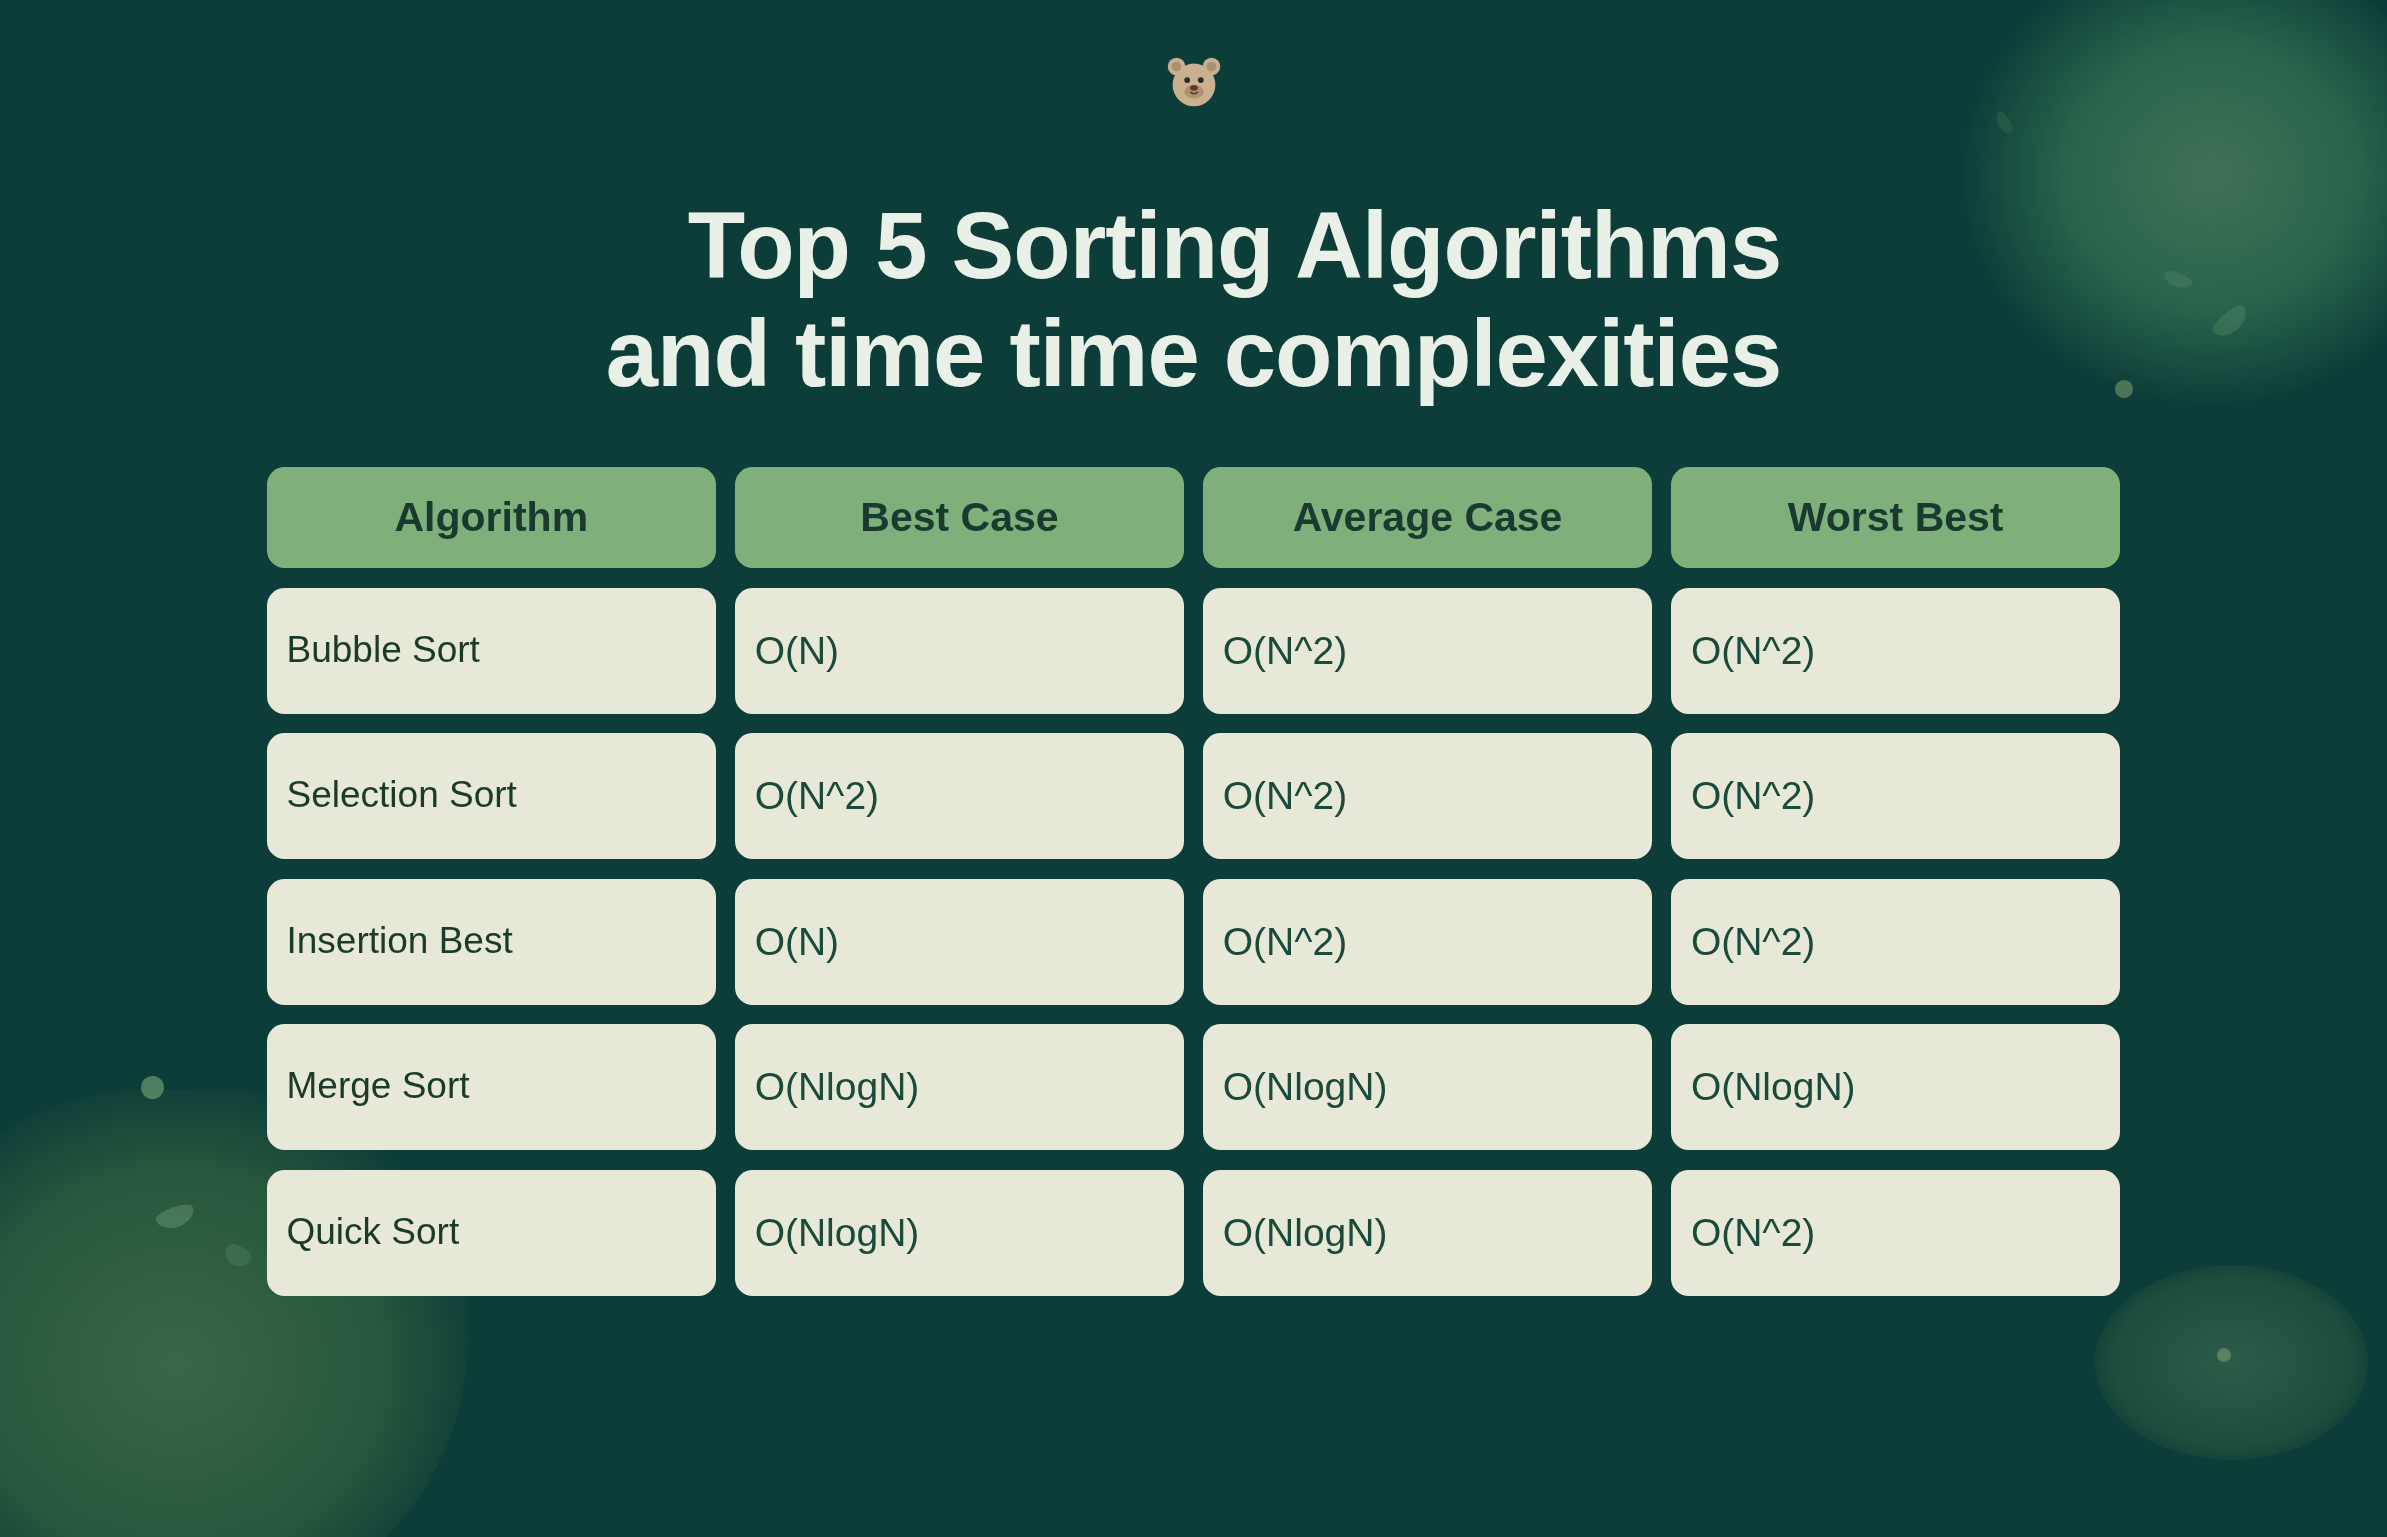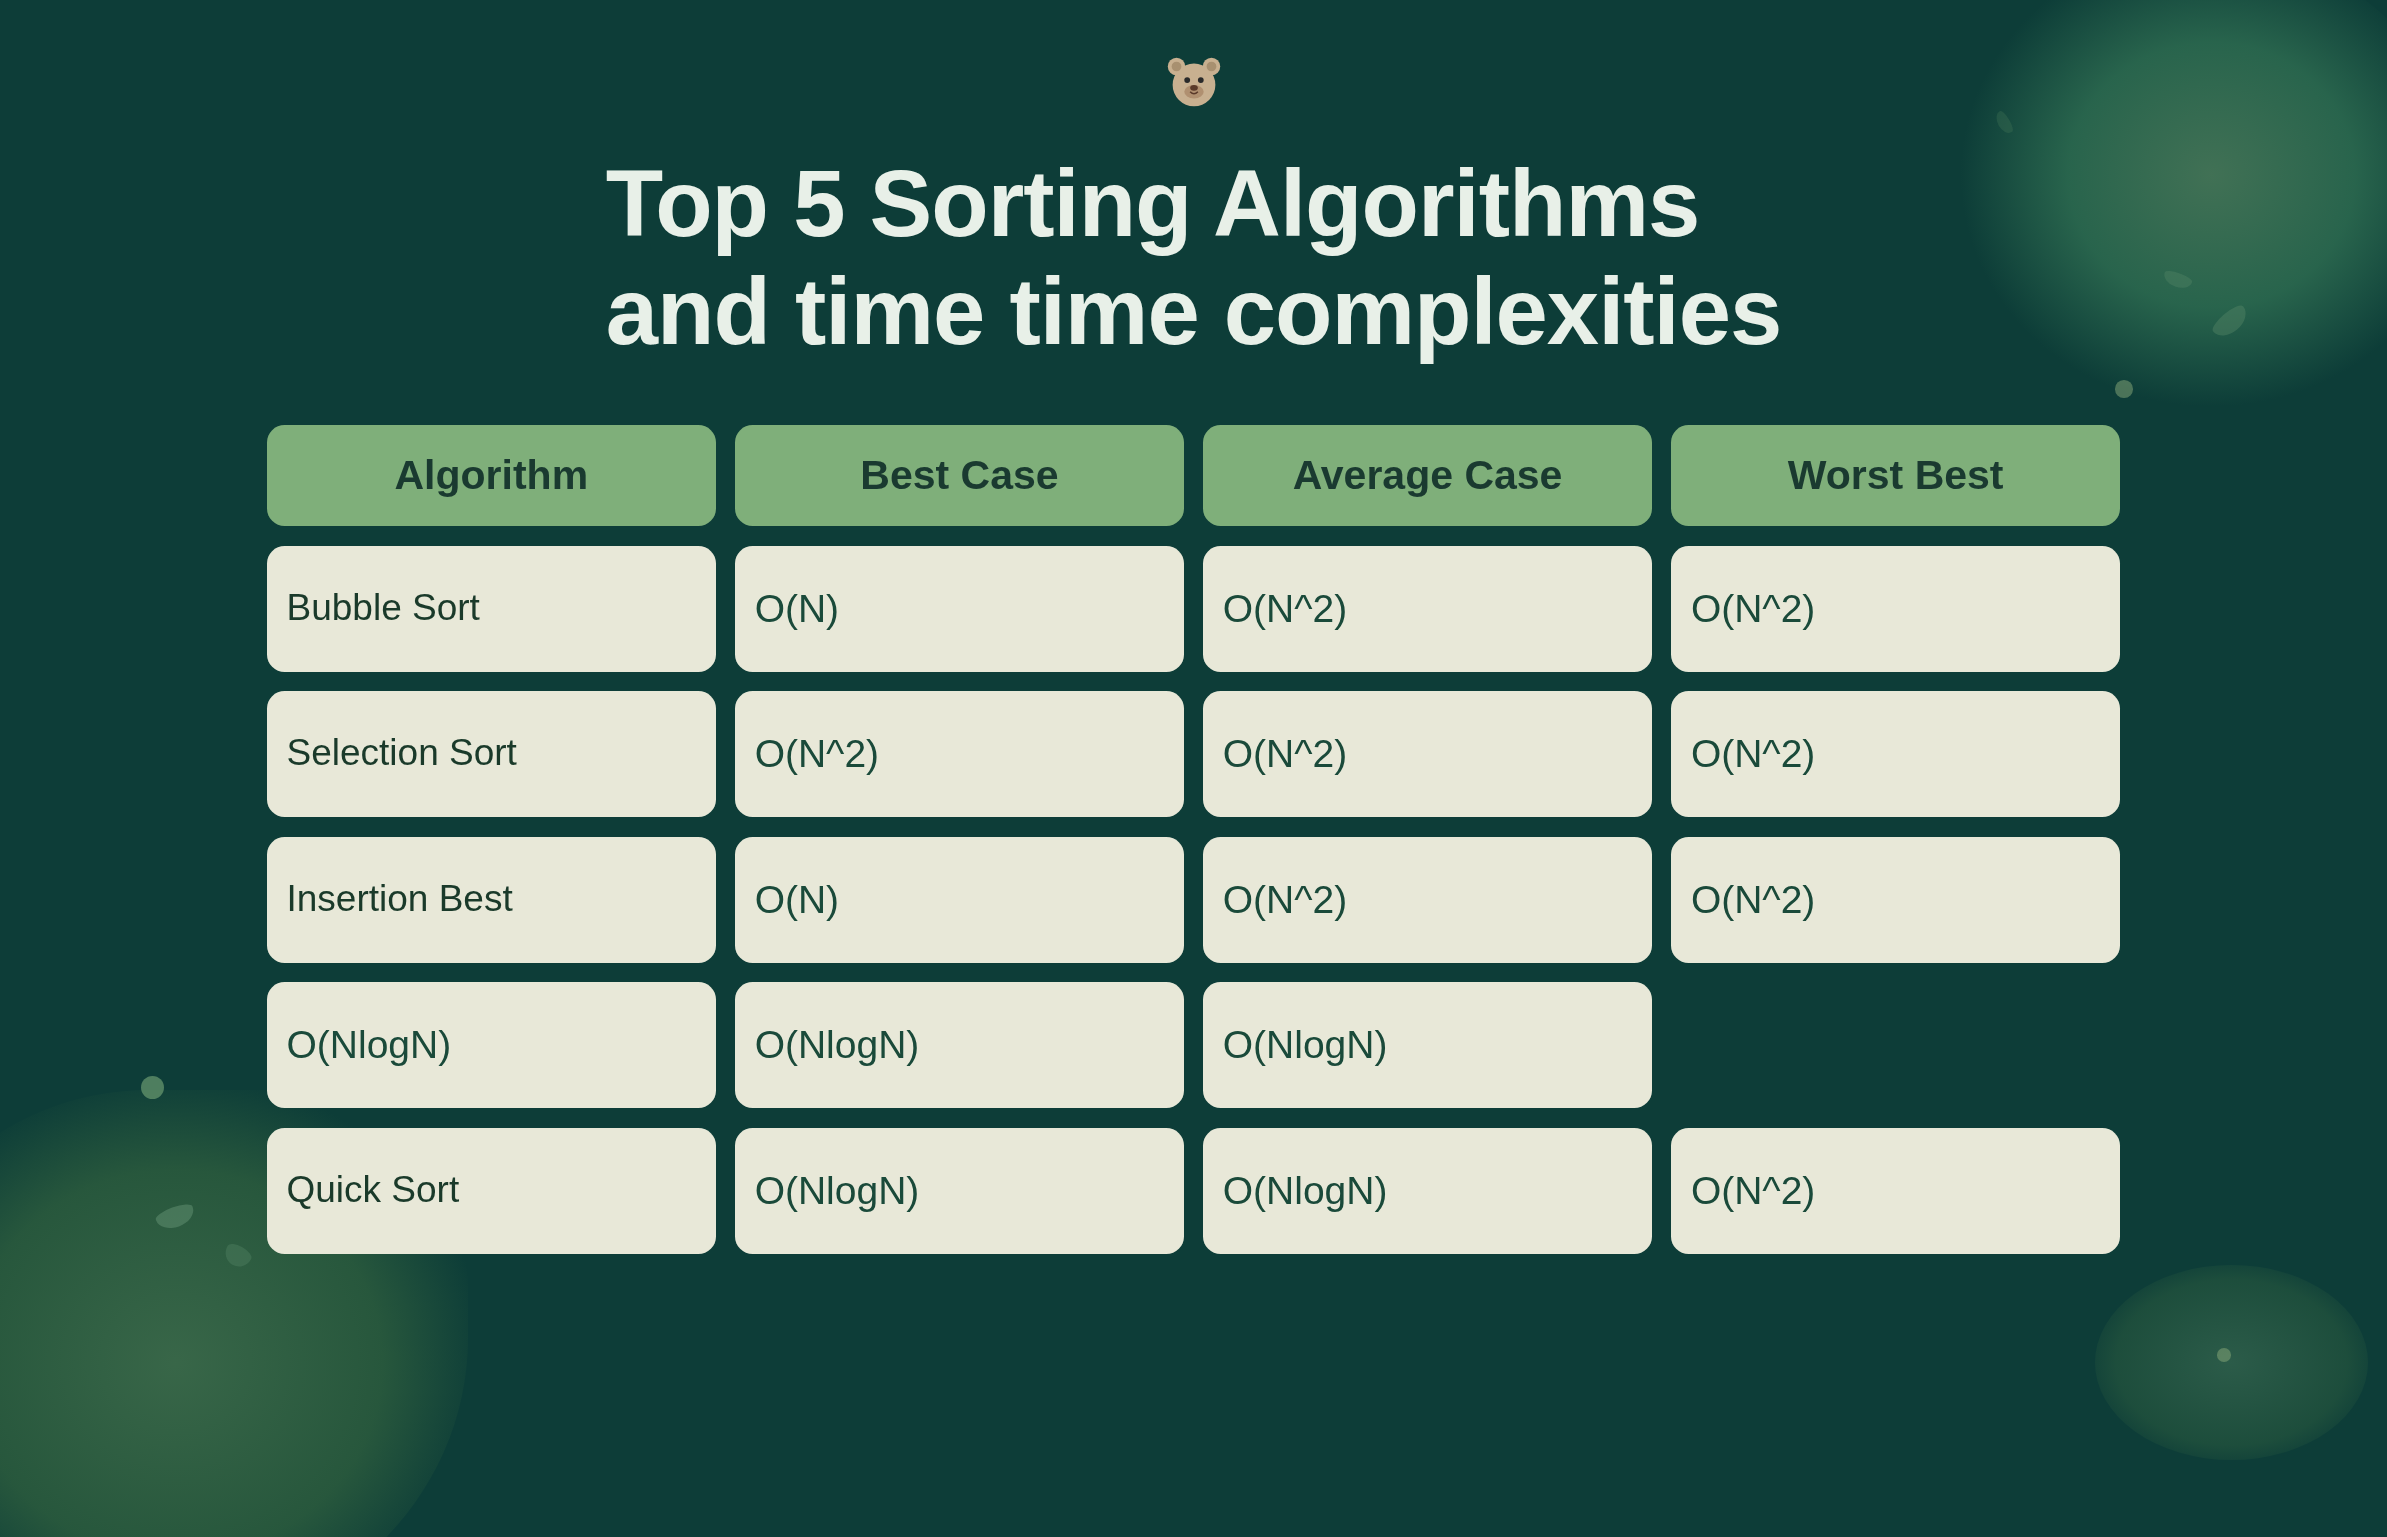--- a/index.html
+++ b/index.html
@@ -82,24 +82,25 @@
     .logo-icon {
       width: 68px;
       height: 68px;
       margin-bottom: 29px;
     }
 
     .page-title {
       color: #e8f0e8;
       font-size: 94px;
       font-weight: 700;
-      text-align: left;
+      text-align: right;
       line-height: 1.15;
       margin-bottom: 59px;
       letter-spacing: -1px;
+      margin-top: 42px;
     }
 
     .table-container {
       width: 1853px;
       display: flex;
       flex-direction: column;
       gap: 19.5px;
     }
 
     .table-header-row {
@@ -207,20 +208,21 @@
     </div>
 
     <div class="table-data-row">
       <div class="data-cell algo-name">Insertion Best</div>
       <div class="data-cell">O(N)</div>
       <div class="data-cell">O(N^2)</div>
       <div class="data-cell">O(N^2)</div>
     </div>
 
     <div class="table-data-row">
+      <div class="data-cell algo-name">Merge Sort</div>
       <div class="data-cell">O(NlogN)</div>
       <div class="data-cell">O(NlogN)</div>
       <div class="data-cell">O(NlogN)</div>
     </div>
 
     <div class="table-data-row">
       <div class="data-cell algo-name">Quick Sort</div>
       <div class="data-cell">O(NlogN)</div>
       <div class="data-cell">O(NlogN)</div>
       <div class="data-cell">O(N^2)</div>

